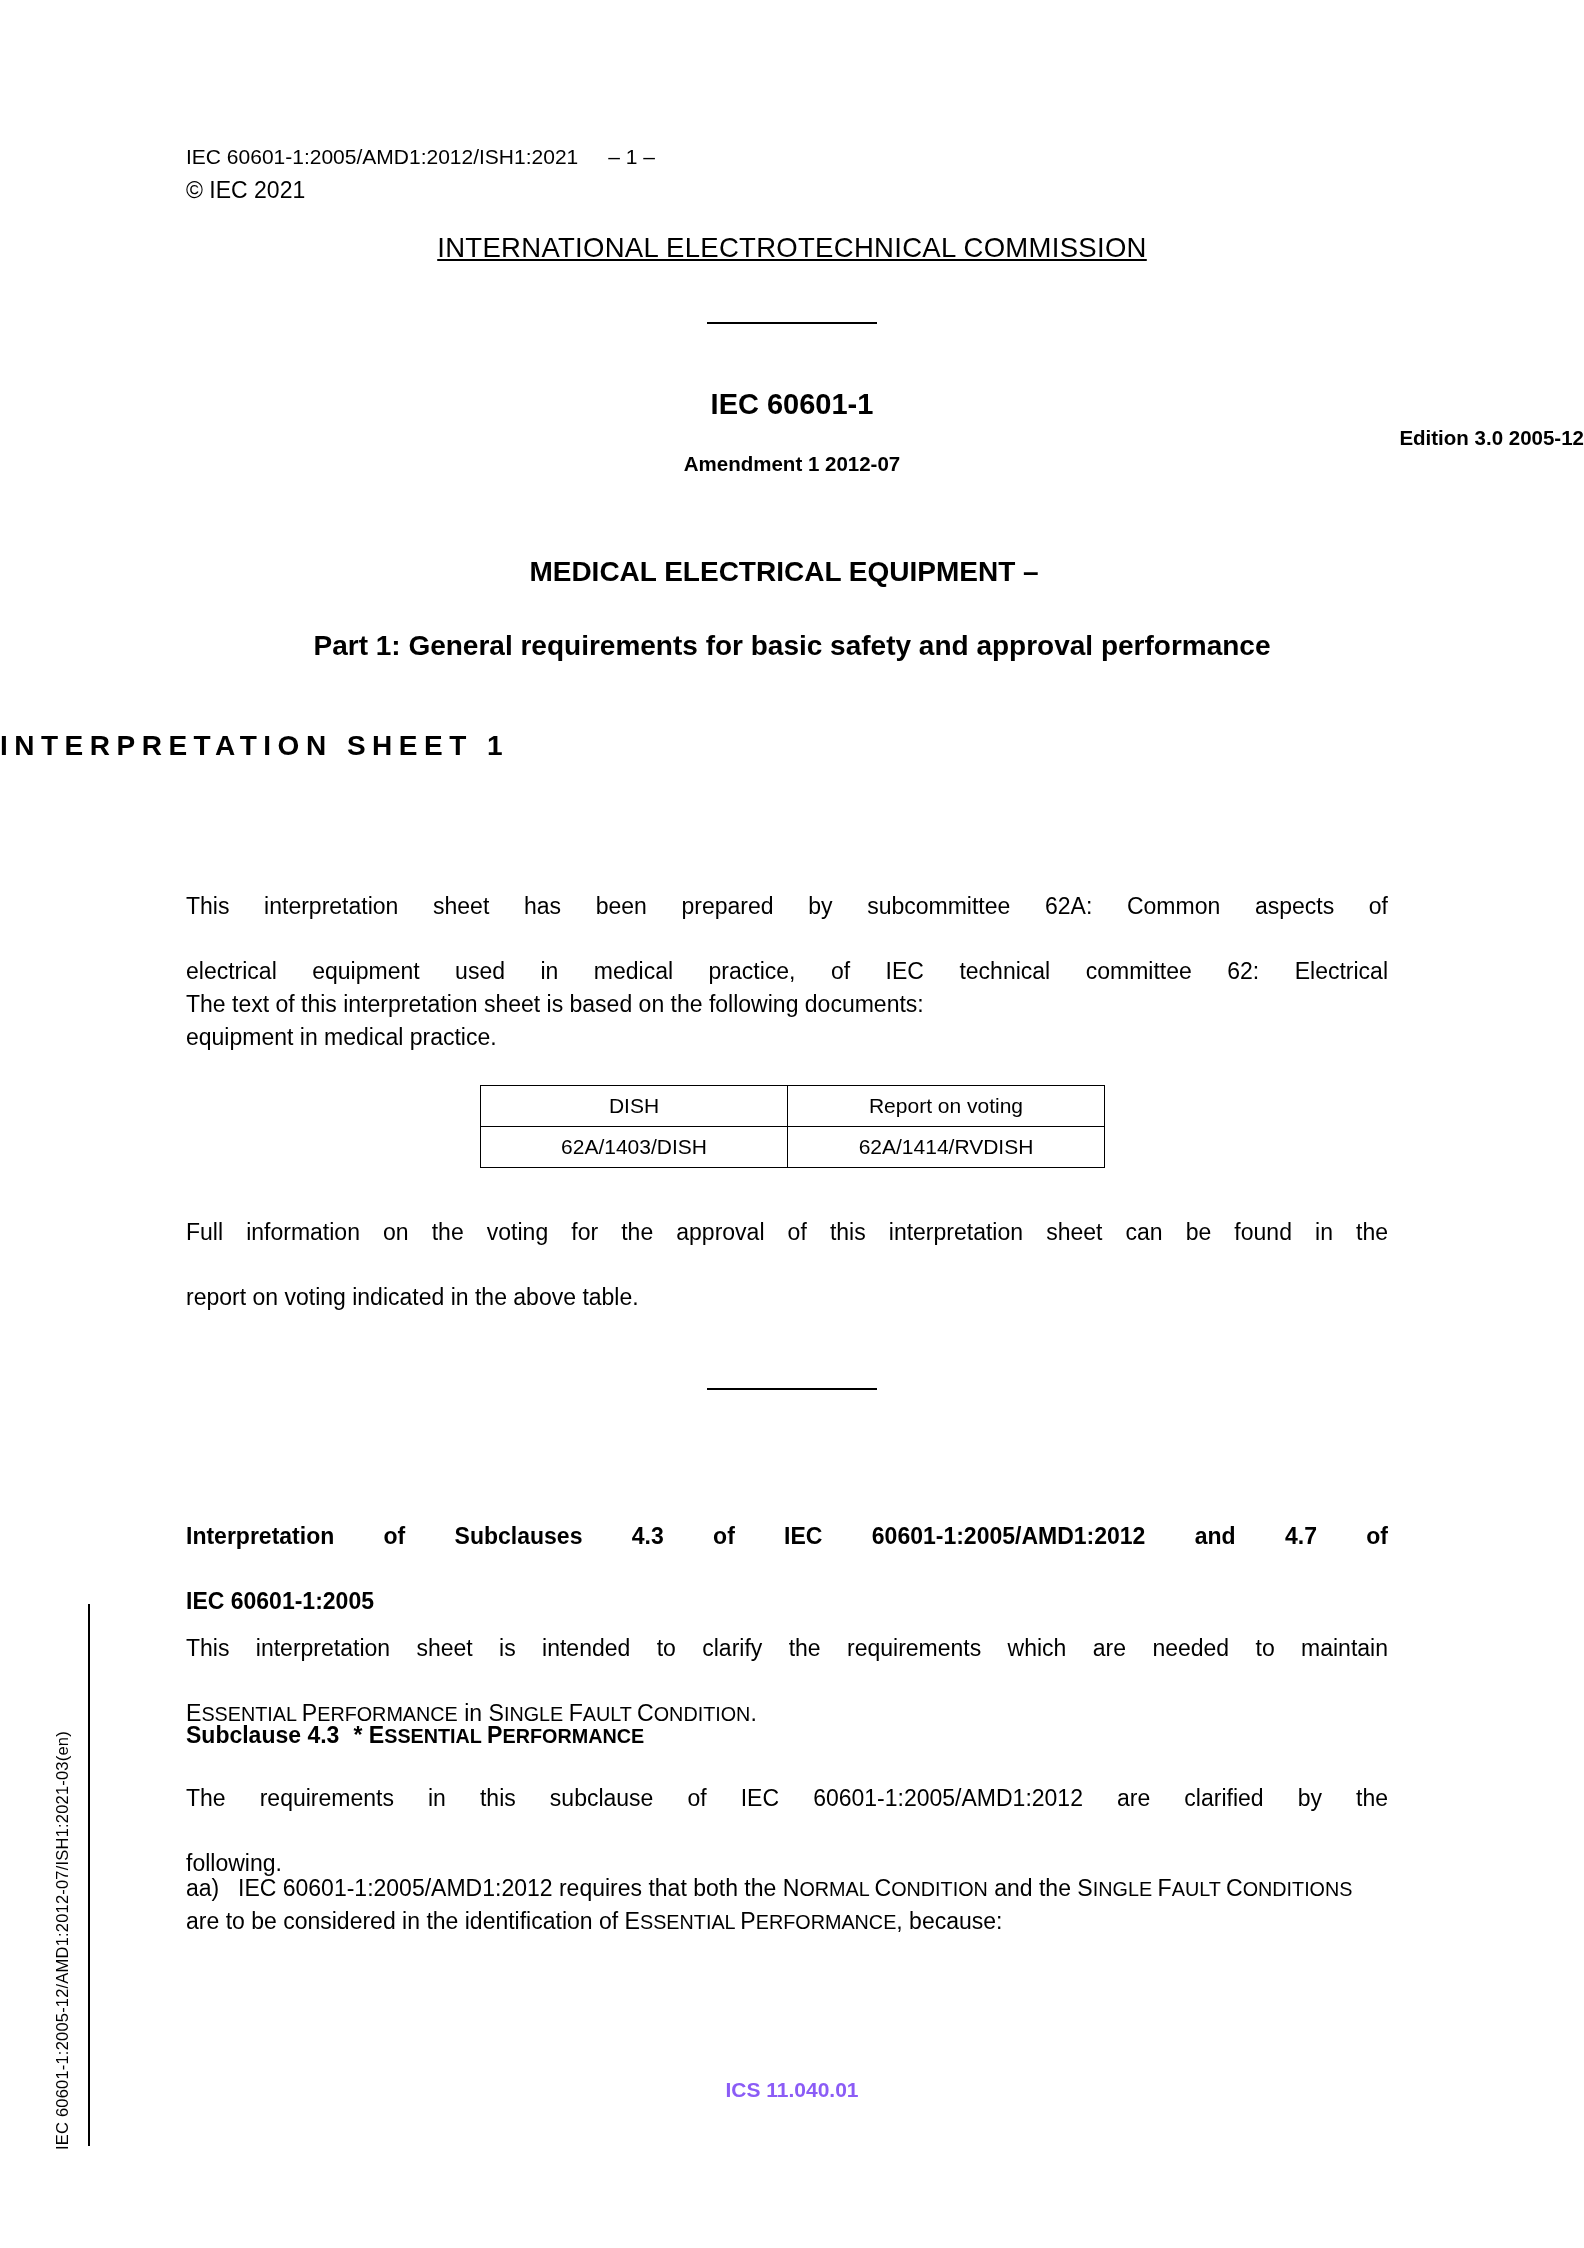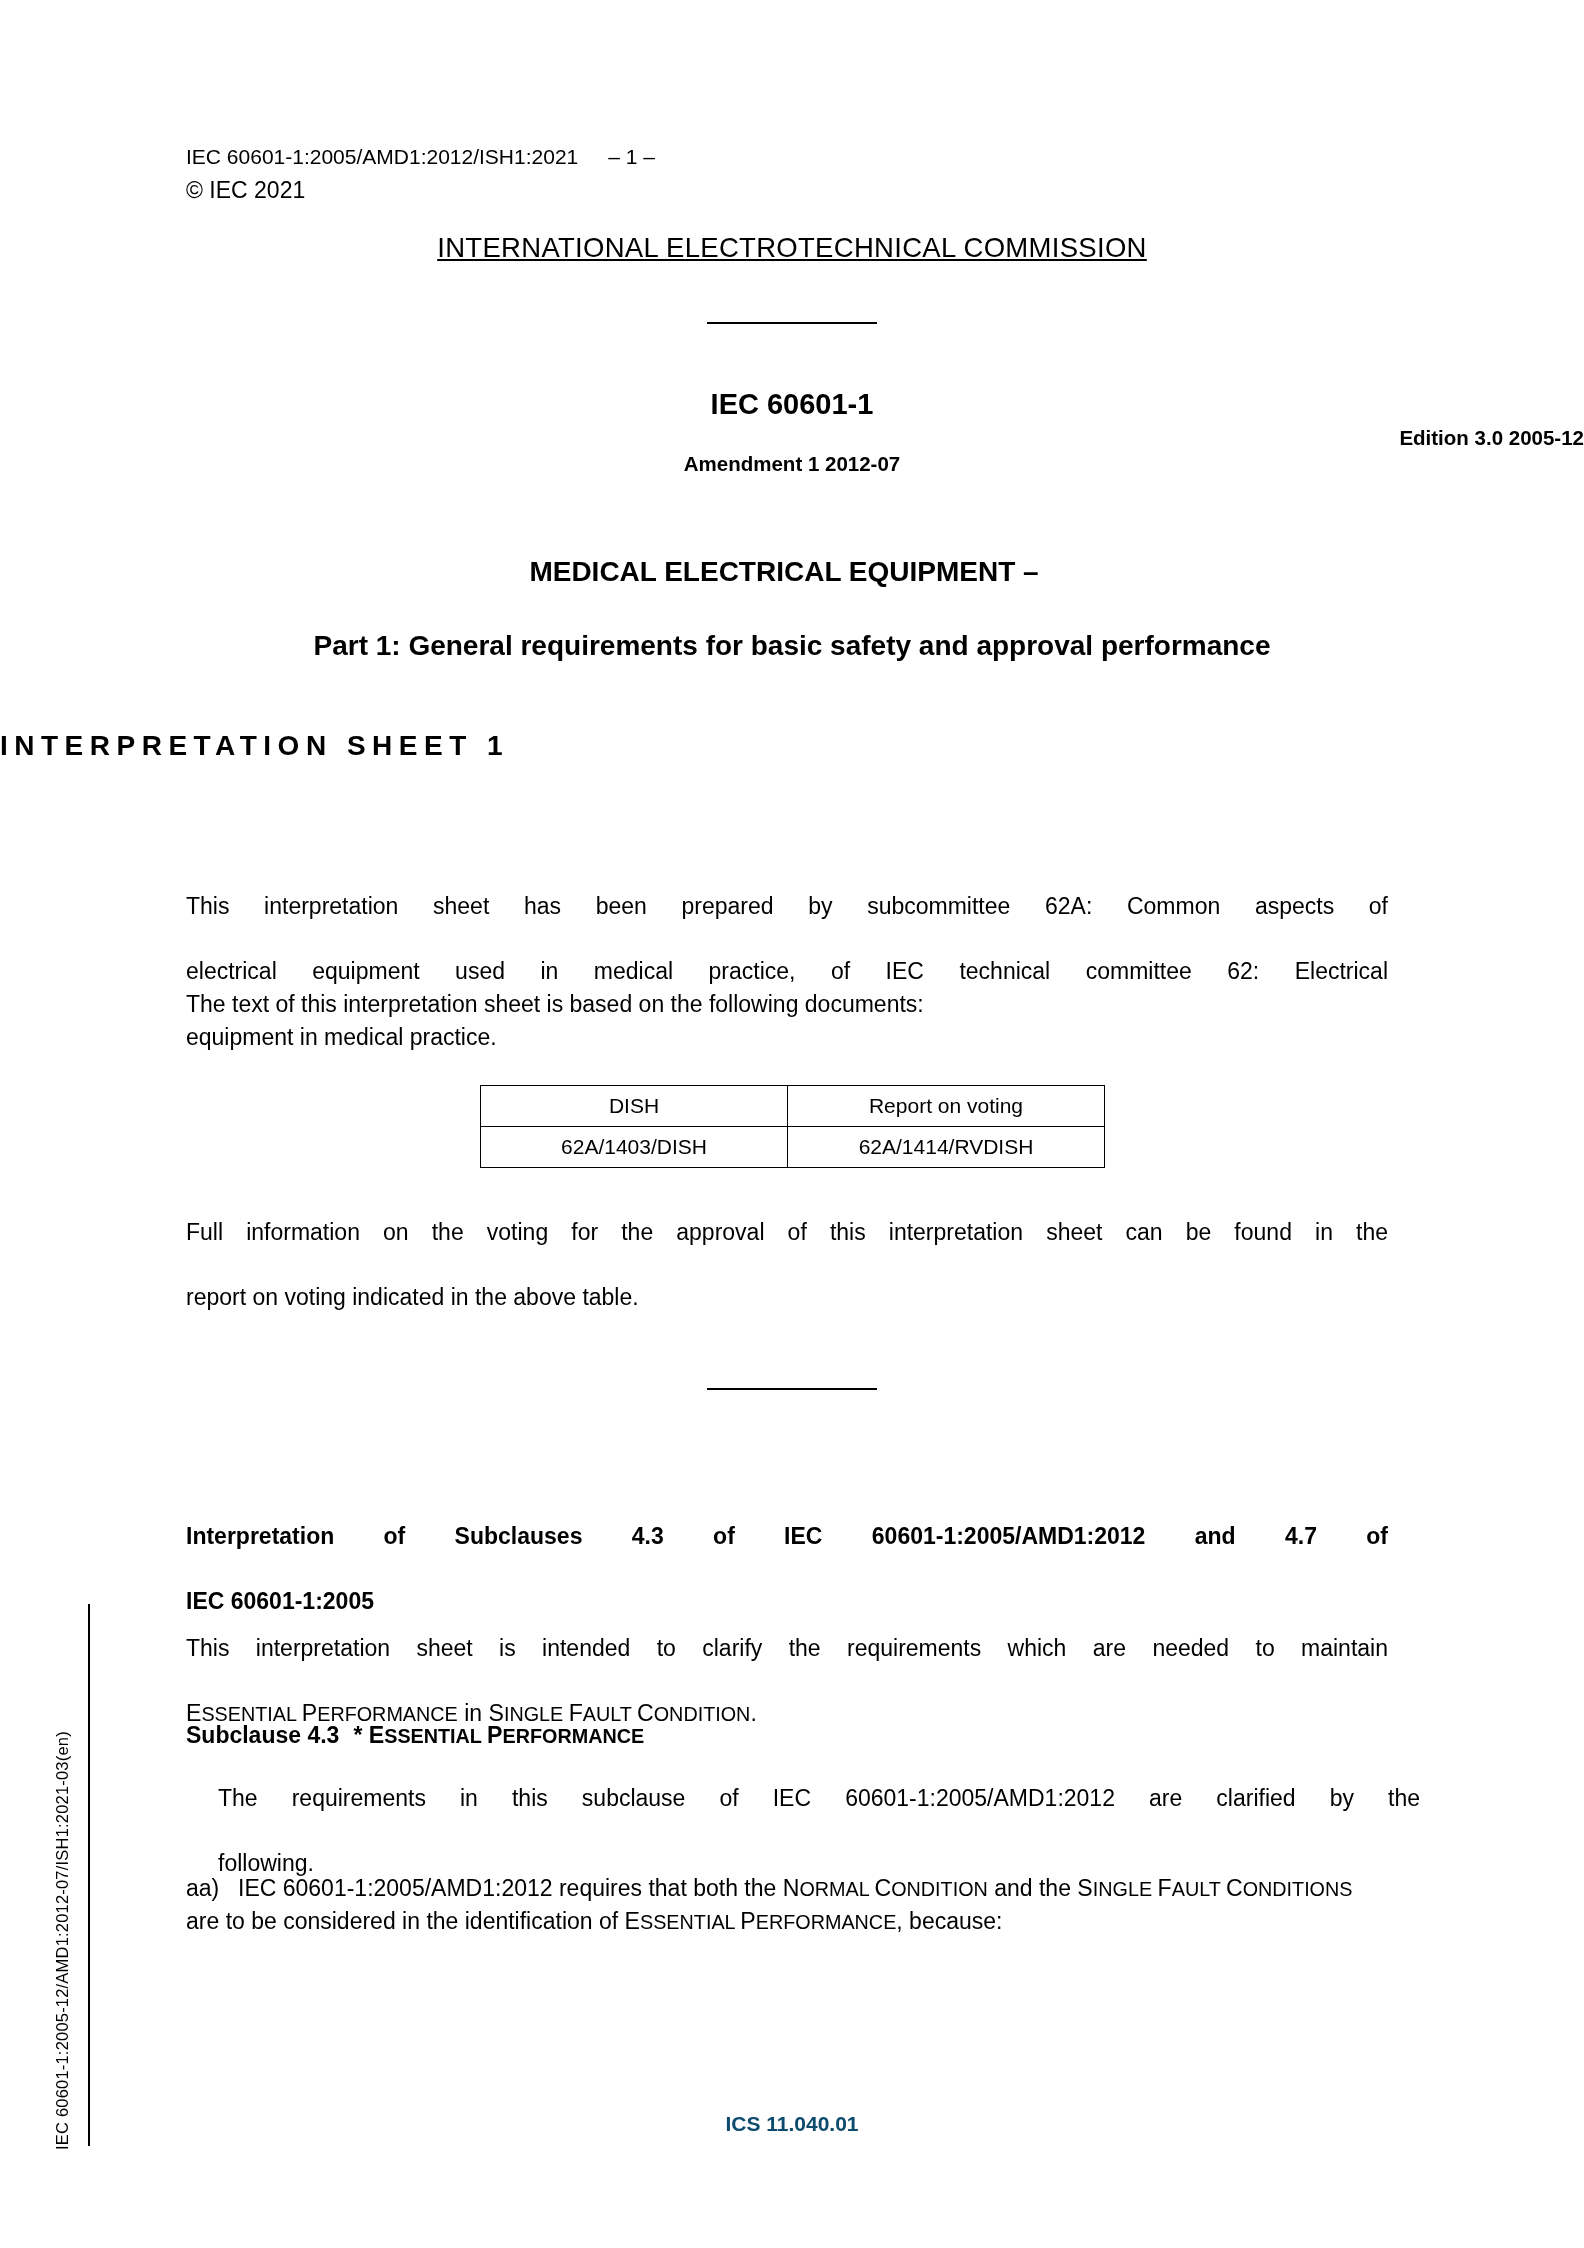--- a/index.html
+++ b/index.html
@@ -160,21 +160,21 @@
     width: 1202px;
     font-size: 23px;
     line-height: 1.42;
     color: #000;
     text-align: justify;
   }
   .p-intro   { top: 890px; }
   .p-based   { top: 988px; }
   .p-full    { top: 1216px; }
   .p-clarify { top: 1632px; }
-  .p-req     { top: 1782px; margin-left: 32px; }
+  .p-req     { top: 1782px; }
   
   .smallcaps {
     font-size: 0.86em;
   }
   .smallcaps .cap { font-size: 1.17em; }
 
   
   .doc-table {
     position: absolute;
     left: 480px;
@@ -239,22 +239,21 @@
   }
 
   
   .footer {
     position: absolute;
     left: 0; right: 0;
     top: 2078px;
     text-align: center;
     font-size: 21px;
     font-weight: bold;
-    color: #0c4a6e;
-    margin-top: 34px;
+    color: #8b5cf6;
   }
   .justify-line { display: block; text-align: justify; }
   .justify-line:after { content: ""; display: inline-block; width: 100%; }
 </style>
 </head>
 <body>
 
 <div class="page">
 
   <div class="sidebar">

